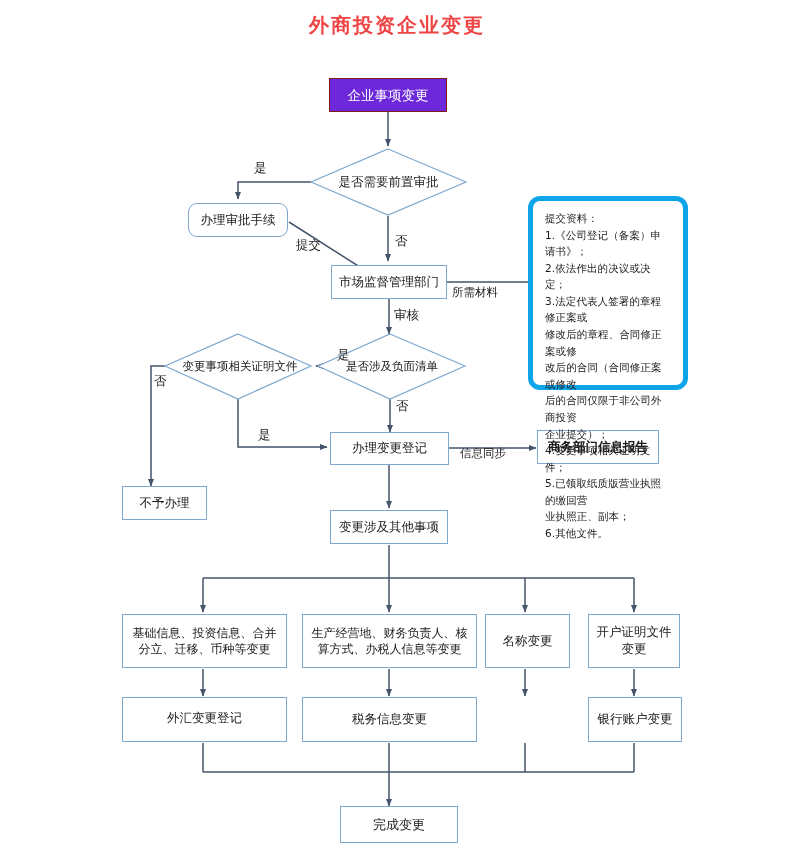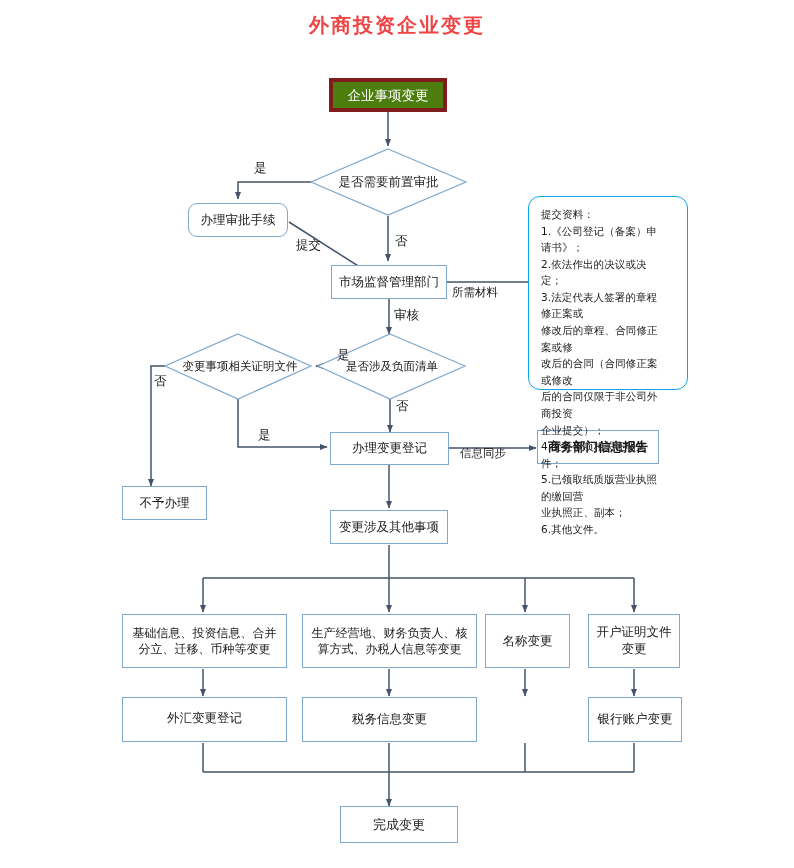--- a/index.html
+++ b/index.html
@@ -31,22 +31,22 @@
     text-align: center;
     color: #1a1a1a;
     line-height: 1.35;
     z-index: 3;
   }
   .box {
     background: #ffffff;
     border: 1px solid #7FA8CE;
   }
   .box-blue {
-    background: #4d7c0f;
-    border: 4px solid #7f1d1d;
+    background: #6d28d9;
+    border: 1px solid #7f1d1d;
     color: #ffffff;
   }
   .box-round {
     background: #ffffff;
     border: 1px solid #7FA8CE;
     border-radius: 9px;
   }
   .diamond-label {
     position: absolute;
     display: flex;
@@ -61,21 +61,21 @@
     position: absolute;
     color: #1a1a1a;
     white-space: nowrap;
     z-index: 4;
     background: transparent;
   }
   .materials {
     position: absolute;
     box-sizing: border-box;
     background: #ffffff;
-    border: 1px solid #0ea5e9;
+    border: 5px solid #0ea5e9;
     border-radius: 12px;
     padding: 9px 21px 9px 12px;
     z-index: 3;
     color: #1a1a1a;
   }
   .materials .m-line {
     font-size: 10.5px;
     line-height: 1.58;
     letter-spacing: 0.1px;
   }

